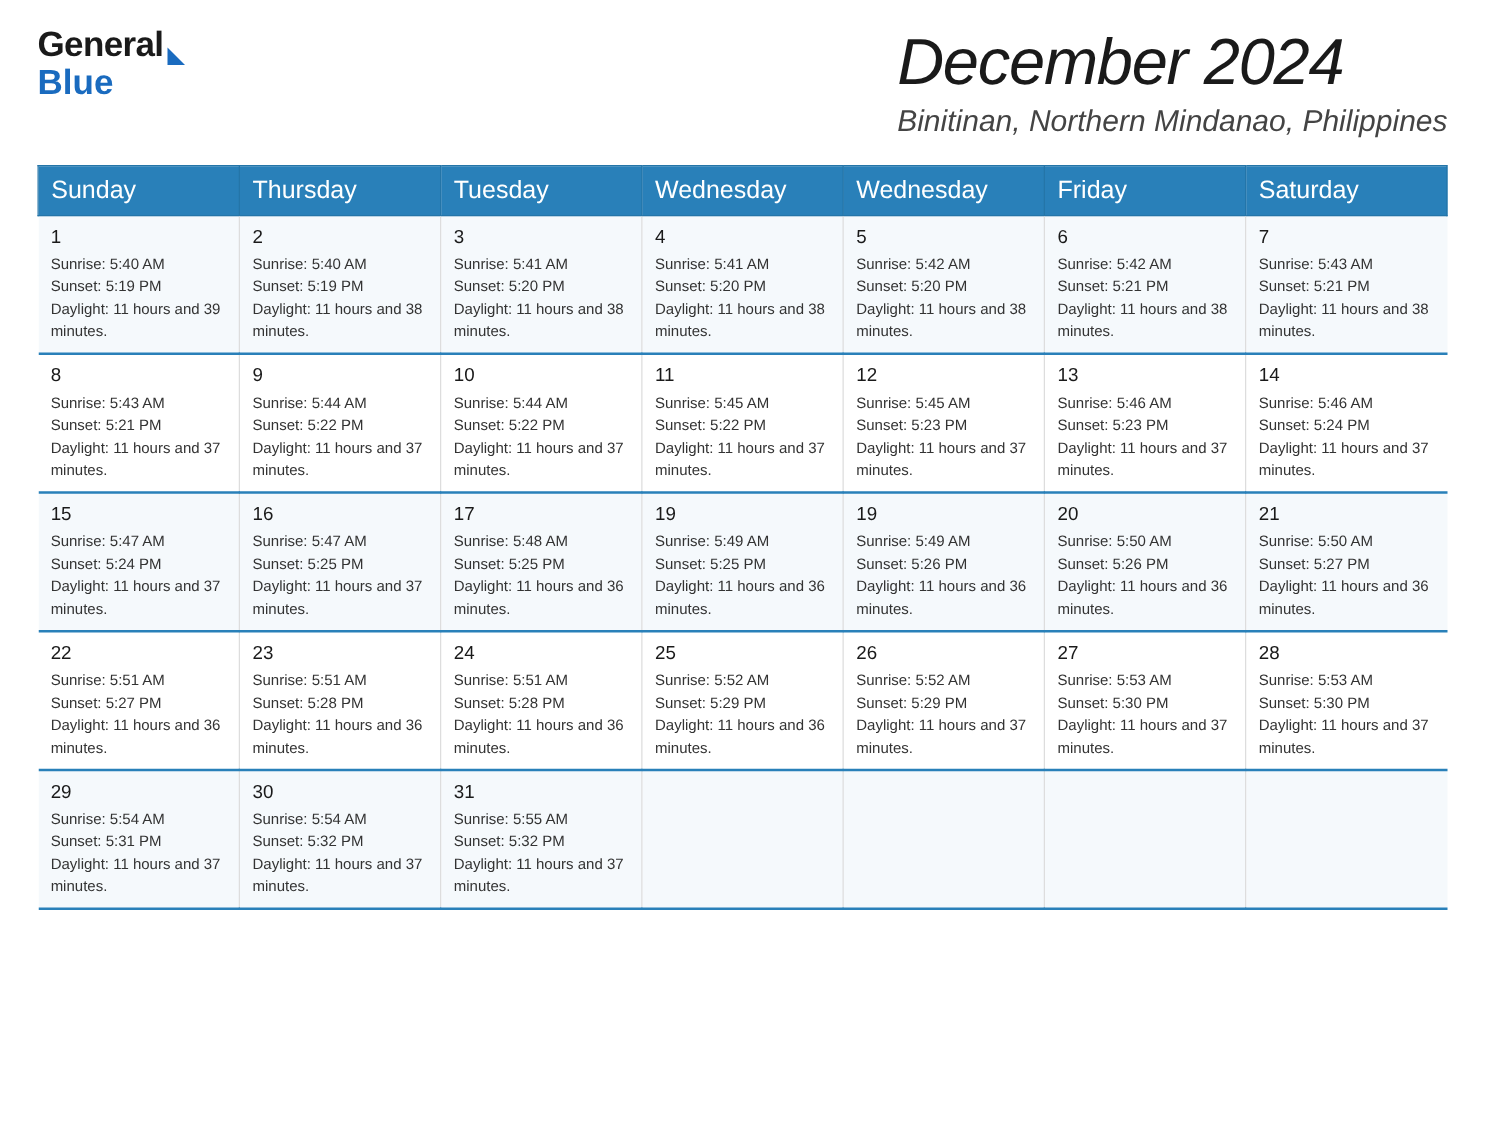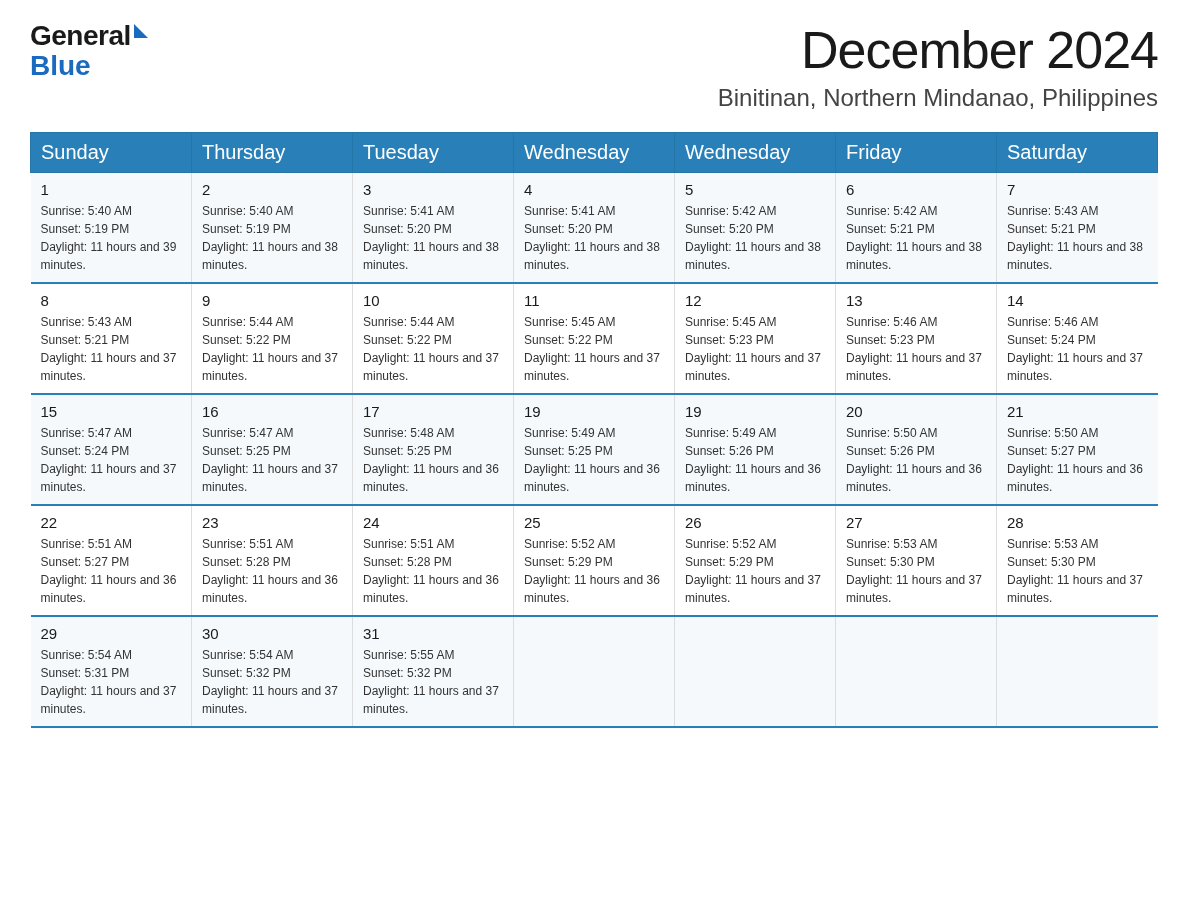--- a/index.html
+++ b/index.html
@@ -16,21 +16,21 @@
       align-items: flex-start;
       margin-bottom: 20px;
     }
     .logo {
       display: flex;
       flex-direction: column;
       align-items: flex-start;
     }
     .logo-top {
       display: flex;
-      align-items: flex-start;
+      align-items: flex-end;
     }
     .logo-general {
       font-size: 28px;
       font-weight: bold;
       color: #1a1a1a;
       letter-spacing: -0.5px;
     }
     .logo-arrow {
       width: 0;
       height: 0;
@@ -40,21 +40,22 @@
       margin-left: 3px;
       margin-top: 4px;
     }
     .logo-blue {
       font-size: 28px;
       font-weight: bold;
       color: #1a6bbf;
       margin-top: -2px;
     }
     .title-section {
-      text-align: right;
+      text-align: left;
+      font-style: italic;
     }
     .month-title {
       font-size: 52px;
       font-weight: normal;
       color: #1a1a1a;
       letter-spacing: -1px;
     }
     .location {
       font-size: 24px;
       color: #444;

